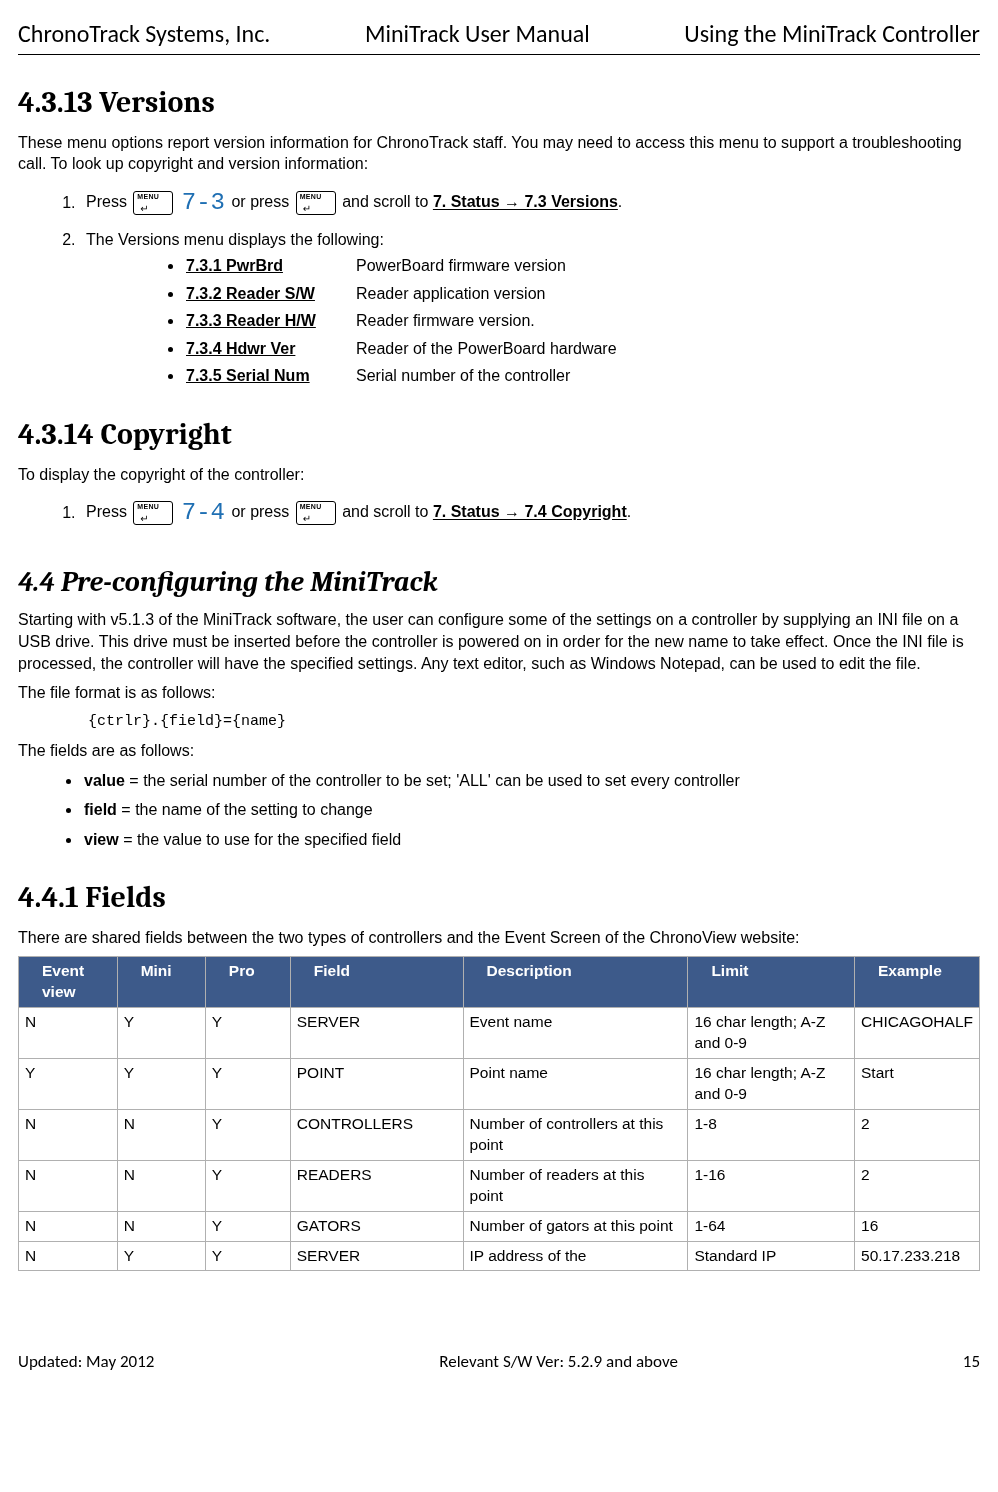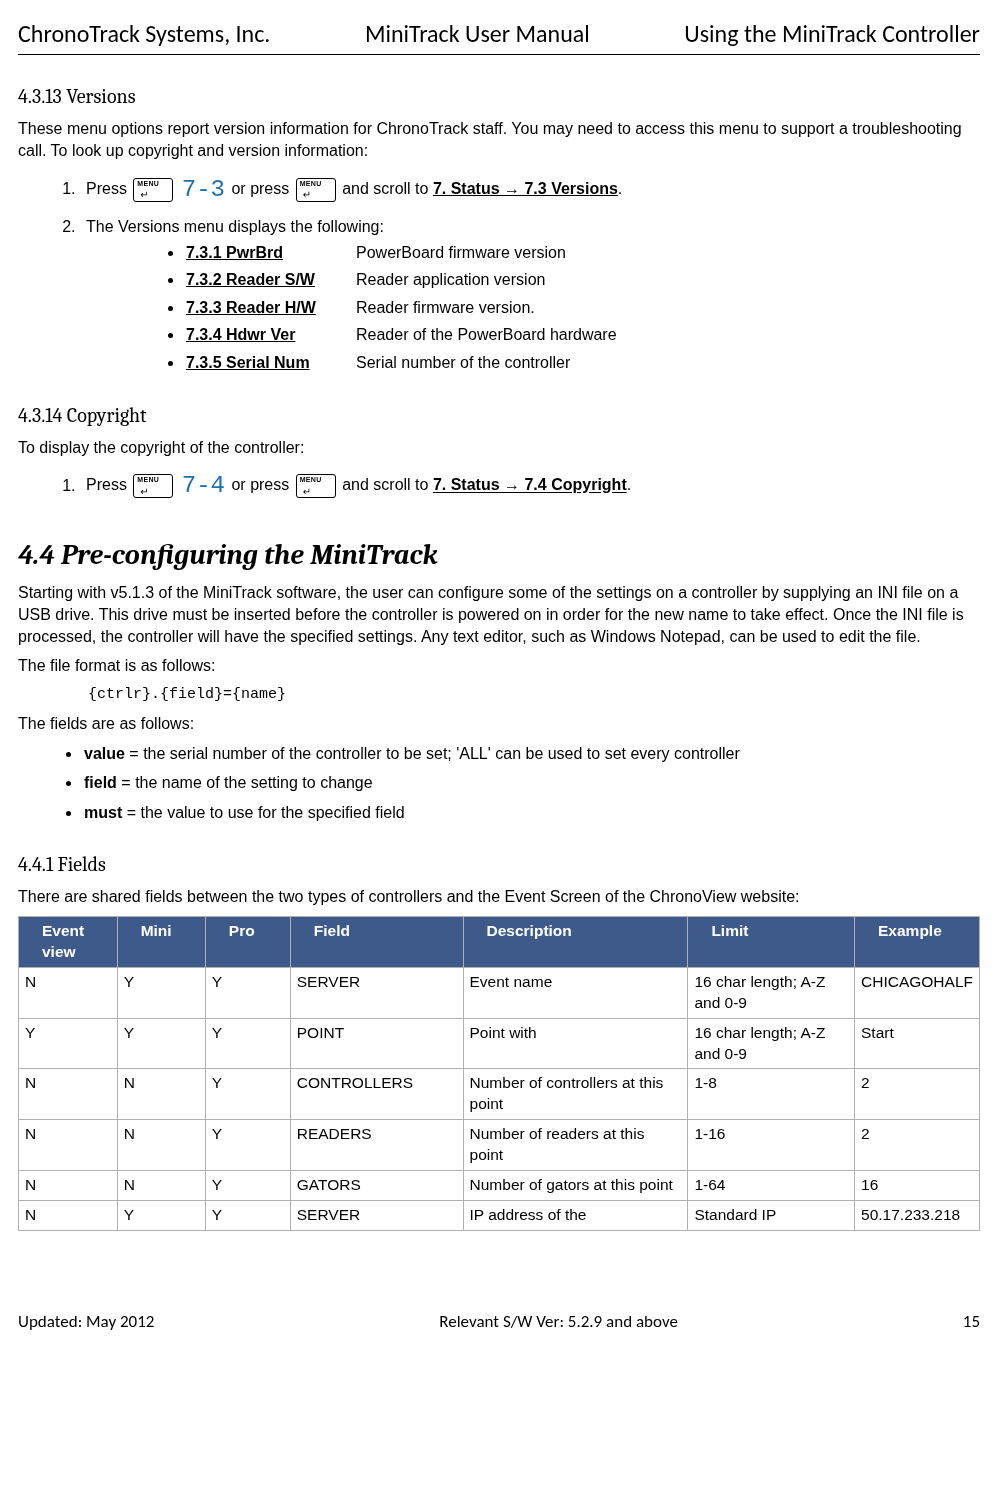--- a/index.html
+++ b/index.html
@@ -17,22 +17,22 @@
     font-family: Calibri, Arial, sans-serif;
     font-size: 24px;
   }
   .rule {
     border: none;
     border-top: 1px solid #000;
     margin: 4px 0 22px 0;
   }
   h3.num-heading {
     font-family: Cambria, Georgia, serif;
-    font-weight: normal;
-    font-size: 20px;
+    font-weight: bold;
+    font-size: 30px;
     margin: 28px 0 4px 0;
   }
   h2.sec-heading {
     font-family: Cambria, Georgia, serif;
     font-style: italic;
     font-weight: bold;
     font-size: 28px;
     margin: 34px 0 6px 0;
   }
   p { margin: 8px 0; }
@@ -183,21 +183,21 @@
 </ol>
 
 <h2 class="sec-heading">4.4     Pre-configuring the MiniTrack</h2>
 <p>Starting with v5.1.3 of the MiniTrack software, the user can configure some of the settings on a controller by supplying an INI file on a USB drive.  This drive must be inserted before the controller is powered on in order for the new name to take effect.  Once the INI file is processed, the controller will have the specified settings.  Any text editor, such as Windows Notepad, can be used to edit the file.</p>
 <p>The file format is as follows:</p>
 <div class="code">{ctrlr}.{field}={name}</div>
 <p>The fields are as follows:</p>
 <ul class="defs">
   <li><b>value</b><span>  = the serial number of the controller to be set; 'ALL' can be used to set every controller</span></li>
   <li><b>field</b><span> = the name of the setting to change</span></li>
-  <li><b>must</b><span> = the value to use for the specified field</span></li>
+  <li><b>view</b><span> = the value to use for the specified field</span></li>
 </ul>
 
 <h3 class="num-heading">4.4.1  Fields</h3>
 <p>There are shared fields between the two types of controllers and the Event Screen of the ChronoView website:</p>
 <table class="fields">
   <thead>
     <tr>
       <th class="col-ev">Event view</th>
       <th class="col-mini">Mini</th>
       <th class="col-pro">Pro</th>
@@ -215,21 +215,21 @@
         <td>SERVER</td>
         <td>Event name</td>
         <td>16 char length; A-Z and 0-9</td>
         <td>CHICAGOHALF</td>
       </tr>
       <tr>
         <td>Y</td>
         <td>Y</td>
         <td>Y</td>
         <td>POINT</td>
-        <td>Point with</td>
+        <td>Point name</td>
         <td>16 char length; A-Z and 0-9</td>
         <td>Start</td>
       </tr>
       <tr>
         <td>N</td>
         <td>N</td>
         <td>Y</td>
         <td>CONTROLLERS</td>
         <td>Number of controllers at this point</td>
         <td>1-8</td>

